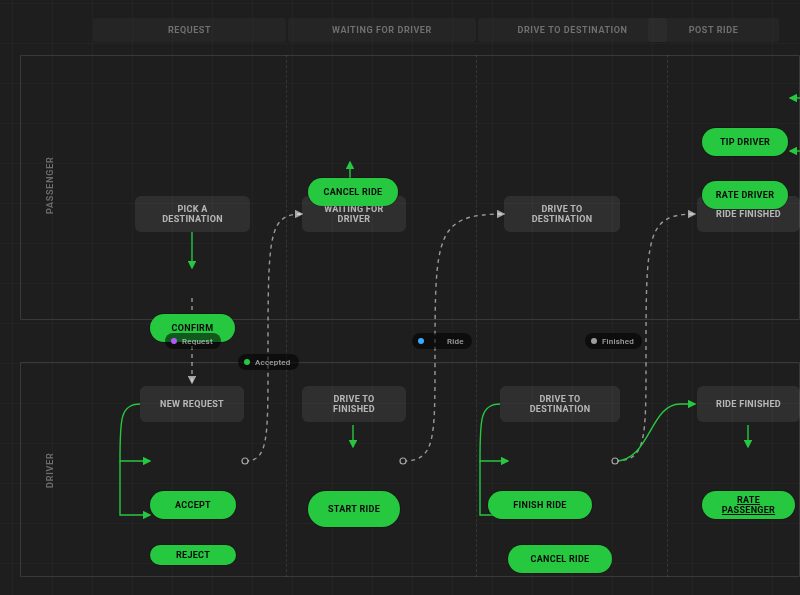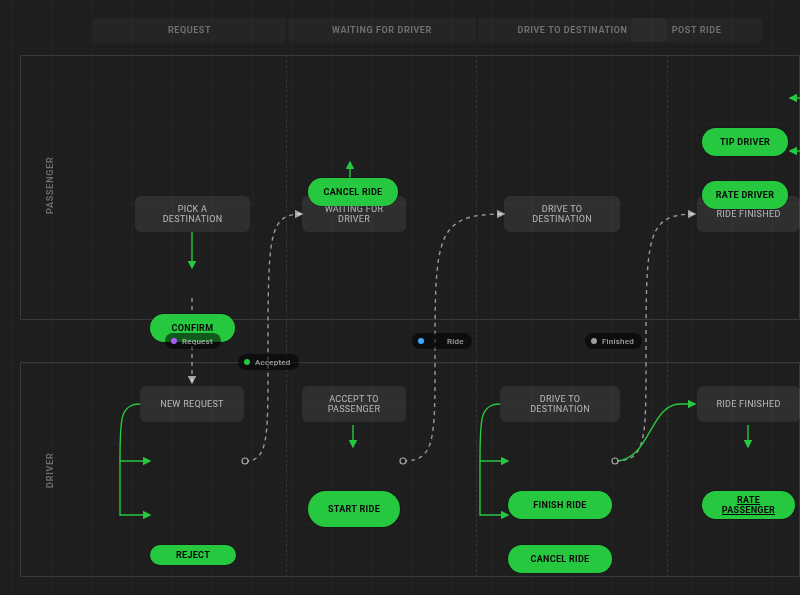--- a/index.html
+++ b/index.html
@@ -38,21 +38,21 @@
   
   .col-sep {
     position: absolute; width: 0; border-left: 1px dashed rgba(255,255,255,0.10);
   }
   
   .node {
     position: absolute;
     background: rgba(255,255,255,0.08);
     border-radius: 6px;
     color: rgba(255,255,255,0.65);
-    font-size: 9px; font-weight: 400; letter-spacing: 0.3px;
+    font-size: 9px; font-weight: 700; letter-spacing: 0.3px;
     display: flex; align-items: center; justify-content: center;
     text-align: center; padding: 0 12px;
   }
   
   .action {
     position: absolute;
     background: #26c840;
     border-radius: 18px;
     color: #0a0a0a;
     font-size: 9px; font-weight: 700; letter-spacing: 0.3px;
@@ -79,21 +79,21 @@
 </style>
 </head>
 <body>
 
 <div class="canvas">
   <div class="grid"></div>
 
   <div class="col-header" style="left:93px; width:193px;">REQUEST</div>
   <div class="col-header" style="left:288px; width:188px;">WAITING FOR DRIVER</div>
   <div class="col-header" style="left:478px; width:189px;">DRIVE TO DESTINATION</div>
-  <div class="col-header" style="left:631px; width:131px;">POST RIDE</div>
+  <div class="col-header" style="left:648px; width:131px;">POST RIDE</div>
 
   <div class="lane" style="left:20px; top:55px; width:780px; height:265px;"></div>
   <div class="lane" style="left:20px; top:362px; width:780px; height:215px;"></div>
 
   <div class="col-sep" style="left:286px; top:55px; height:522px;"></div>
   <div class="col-sep" style="left:476px; top:55px; height:522px;"></div>
   <div class="col-sep" style="left:667px; top:55px; height:522px;"></div>
 
   <div class="lane-label" style="left:45px; top:214px;">PASSENGER</div>
   <div class="lane-label" style="left:45px; top:488px;">DRIVER</div>
@@ -153,25 +153,26 @@
   <div class="node" style="left:135px; top:196px; width:115px; height:36px;">PICK A DESTINATION</div>
   <div class="action" style="left:150px; top:270px; width:85px; height:28px;">CONFIRM</div>
   <div class="node" style="left:302px; top:196px; width:104px; height:36px;">WAITING FOR DRIVER</div>
   <div class="action" style="left:308px; top:134px; width:90px; height:28px;">CANCEL RIDE</div>
   <div class="node" style="left:504px; top:196px; width:116px; height:36px;">DRIVE TO DESTINATION</div>
   <div class="node" style="left:697px; top:196px; width:103px; height:36px;">RIDE FINISHED</div>
   <div class="action" style="left:702px; top:84px; width:86px; height:28px;">TIP DRIVER</div>
   <div class="action" style="left:702px; top:137px; width:86px; height:28px;">RATE DRIVER</div>
 
   <div class="node" style="left:140px; top:386px; width:104px; height:36px;border-radius:6px;">NEW REQUEST</div>
+  <div class="action" style="left:150px; top:447px; width:86px; height:28px;">ACCEPT</div>
   <div class="action" style="left:150px; top:501px; width:86px; height:20px;">REJECT</div>
-  <div class="node" style="left:302px; top:386px; width:104px; height:36px;">ACCEPT TO PASSENGER</div>
+  <div class="node" style="left:302px; top:386px; width:104px; height:36px;">DRIVE TO FINISHED</div>
   <div class="action" style="left:308px; top:447px; width:92px; height:36px;">START RIDE</div>
   <div class="node" style="left:500px; top:386px; width:120px; height:36px;">DRIVE TO DESTINATION</div>
-  <div class="action" style="left:508px; top:447px; width:104px; height:28px;">FINISH RIDE</div>
+  <div class="action" style="left:488px; top:447px; width:104px; height:28px;">FINISH RIDE</div>
   <div class="action" style="left:508px; top:501px; width:104px; height:28px;">CANCEL RIDE</div>
   <div class="node" style="left:697px; top:386px; width:103px; height:36px;">RIDE FINISHED</div>
   <div class="action" style="left:702px; top:447px; width:93px; height:28px;text-decoration:underline;">RATE PASSENGER</div>
 
   <div class="event" style="left:165px; top:333px;">
     <span class="dot" style="background:#b557ff"></span>
     <span>Request</span>
   </div>
   <div class="event" style="left:238px; top:333px;margin-top:21px;">
     <span class="dot" style="background:#26c840"></span>

